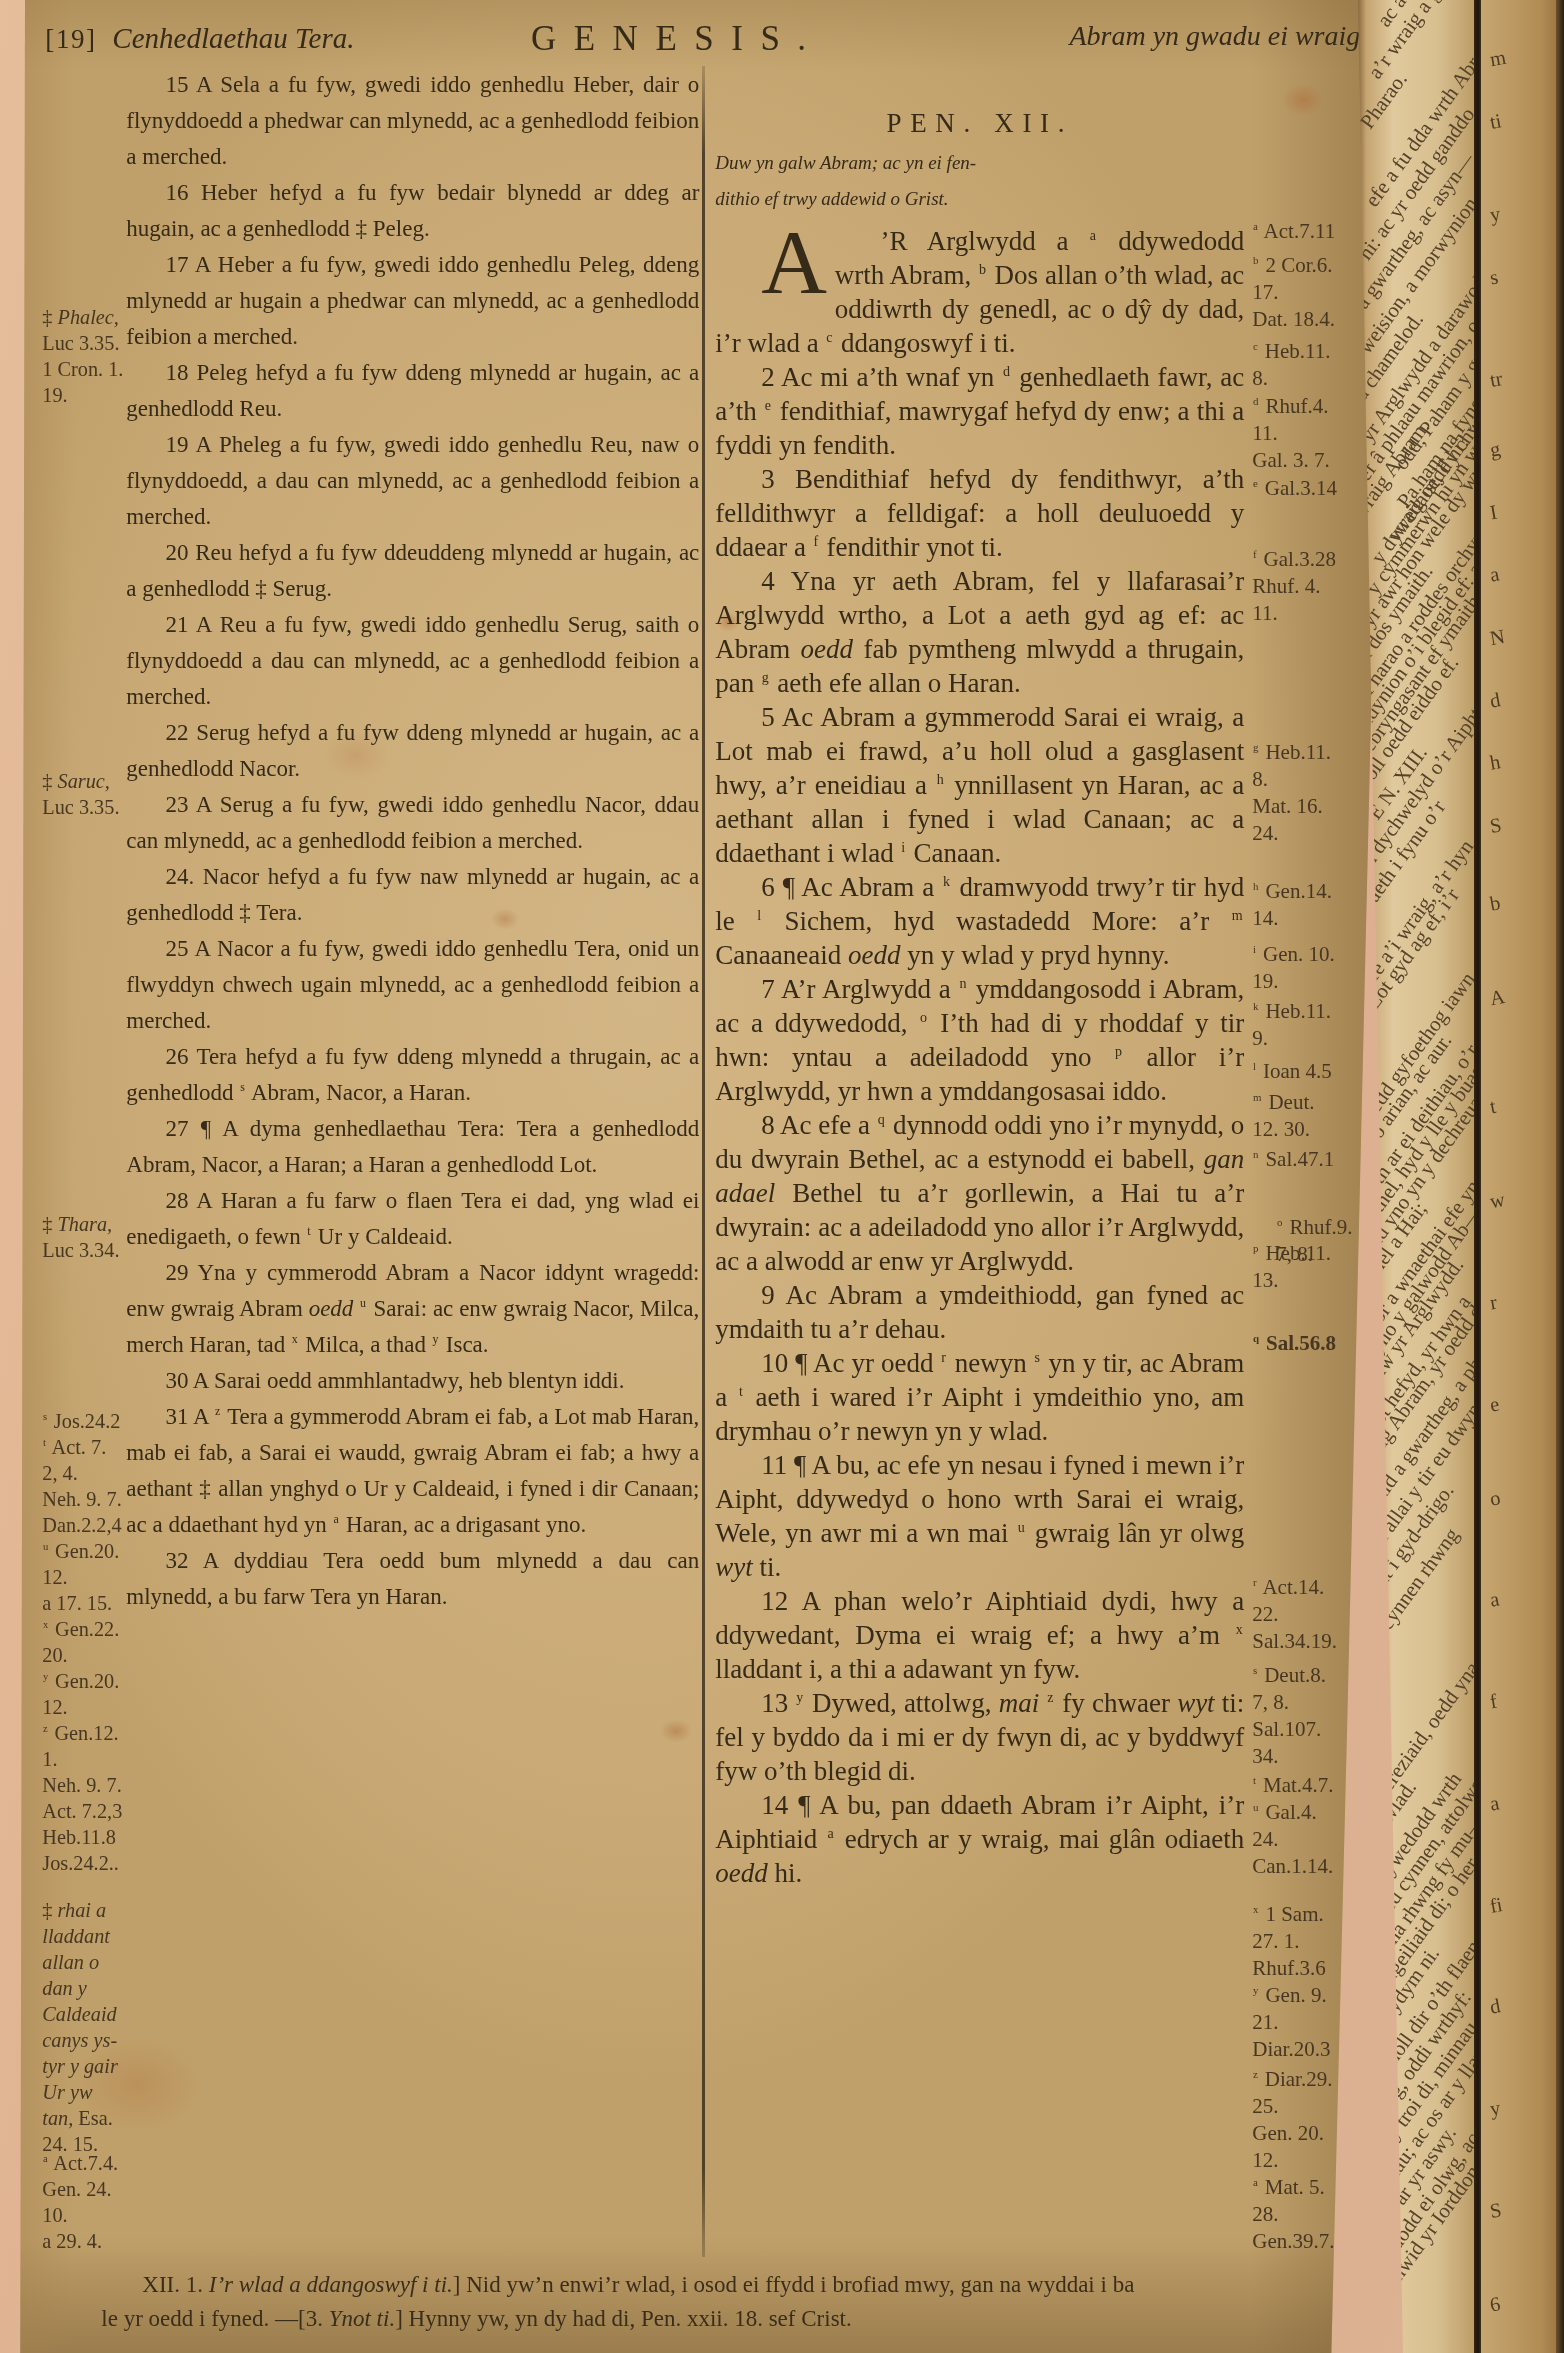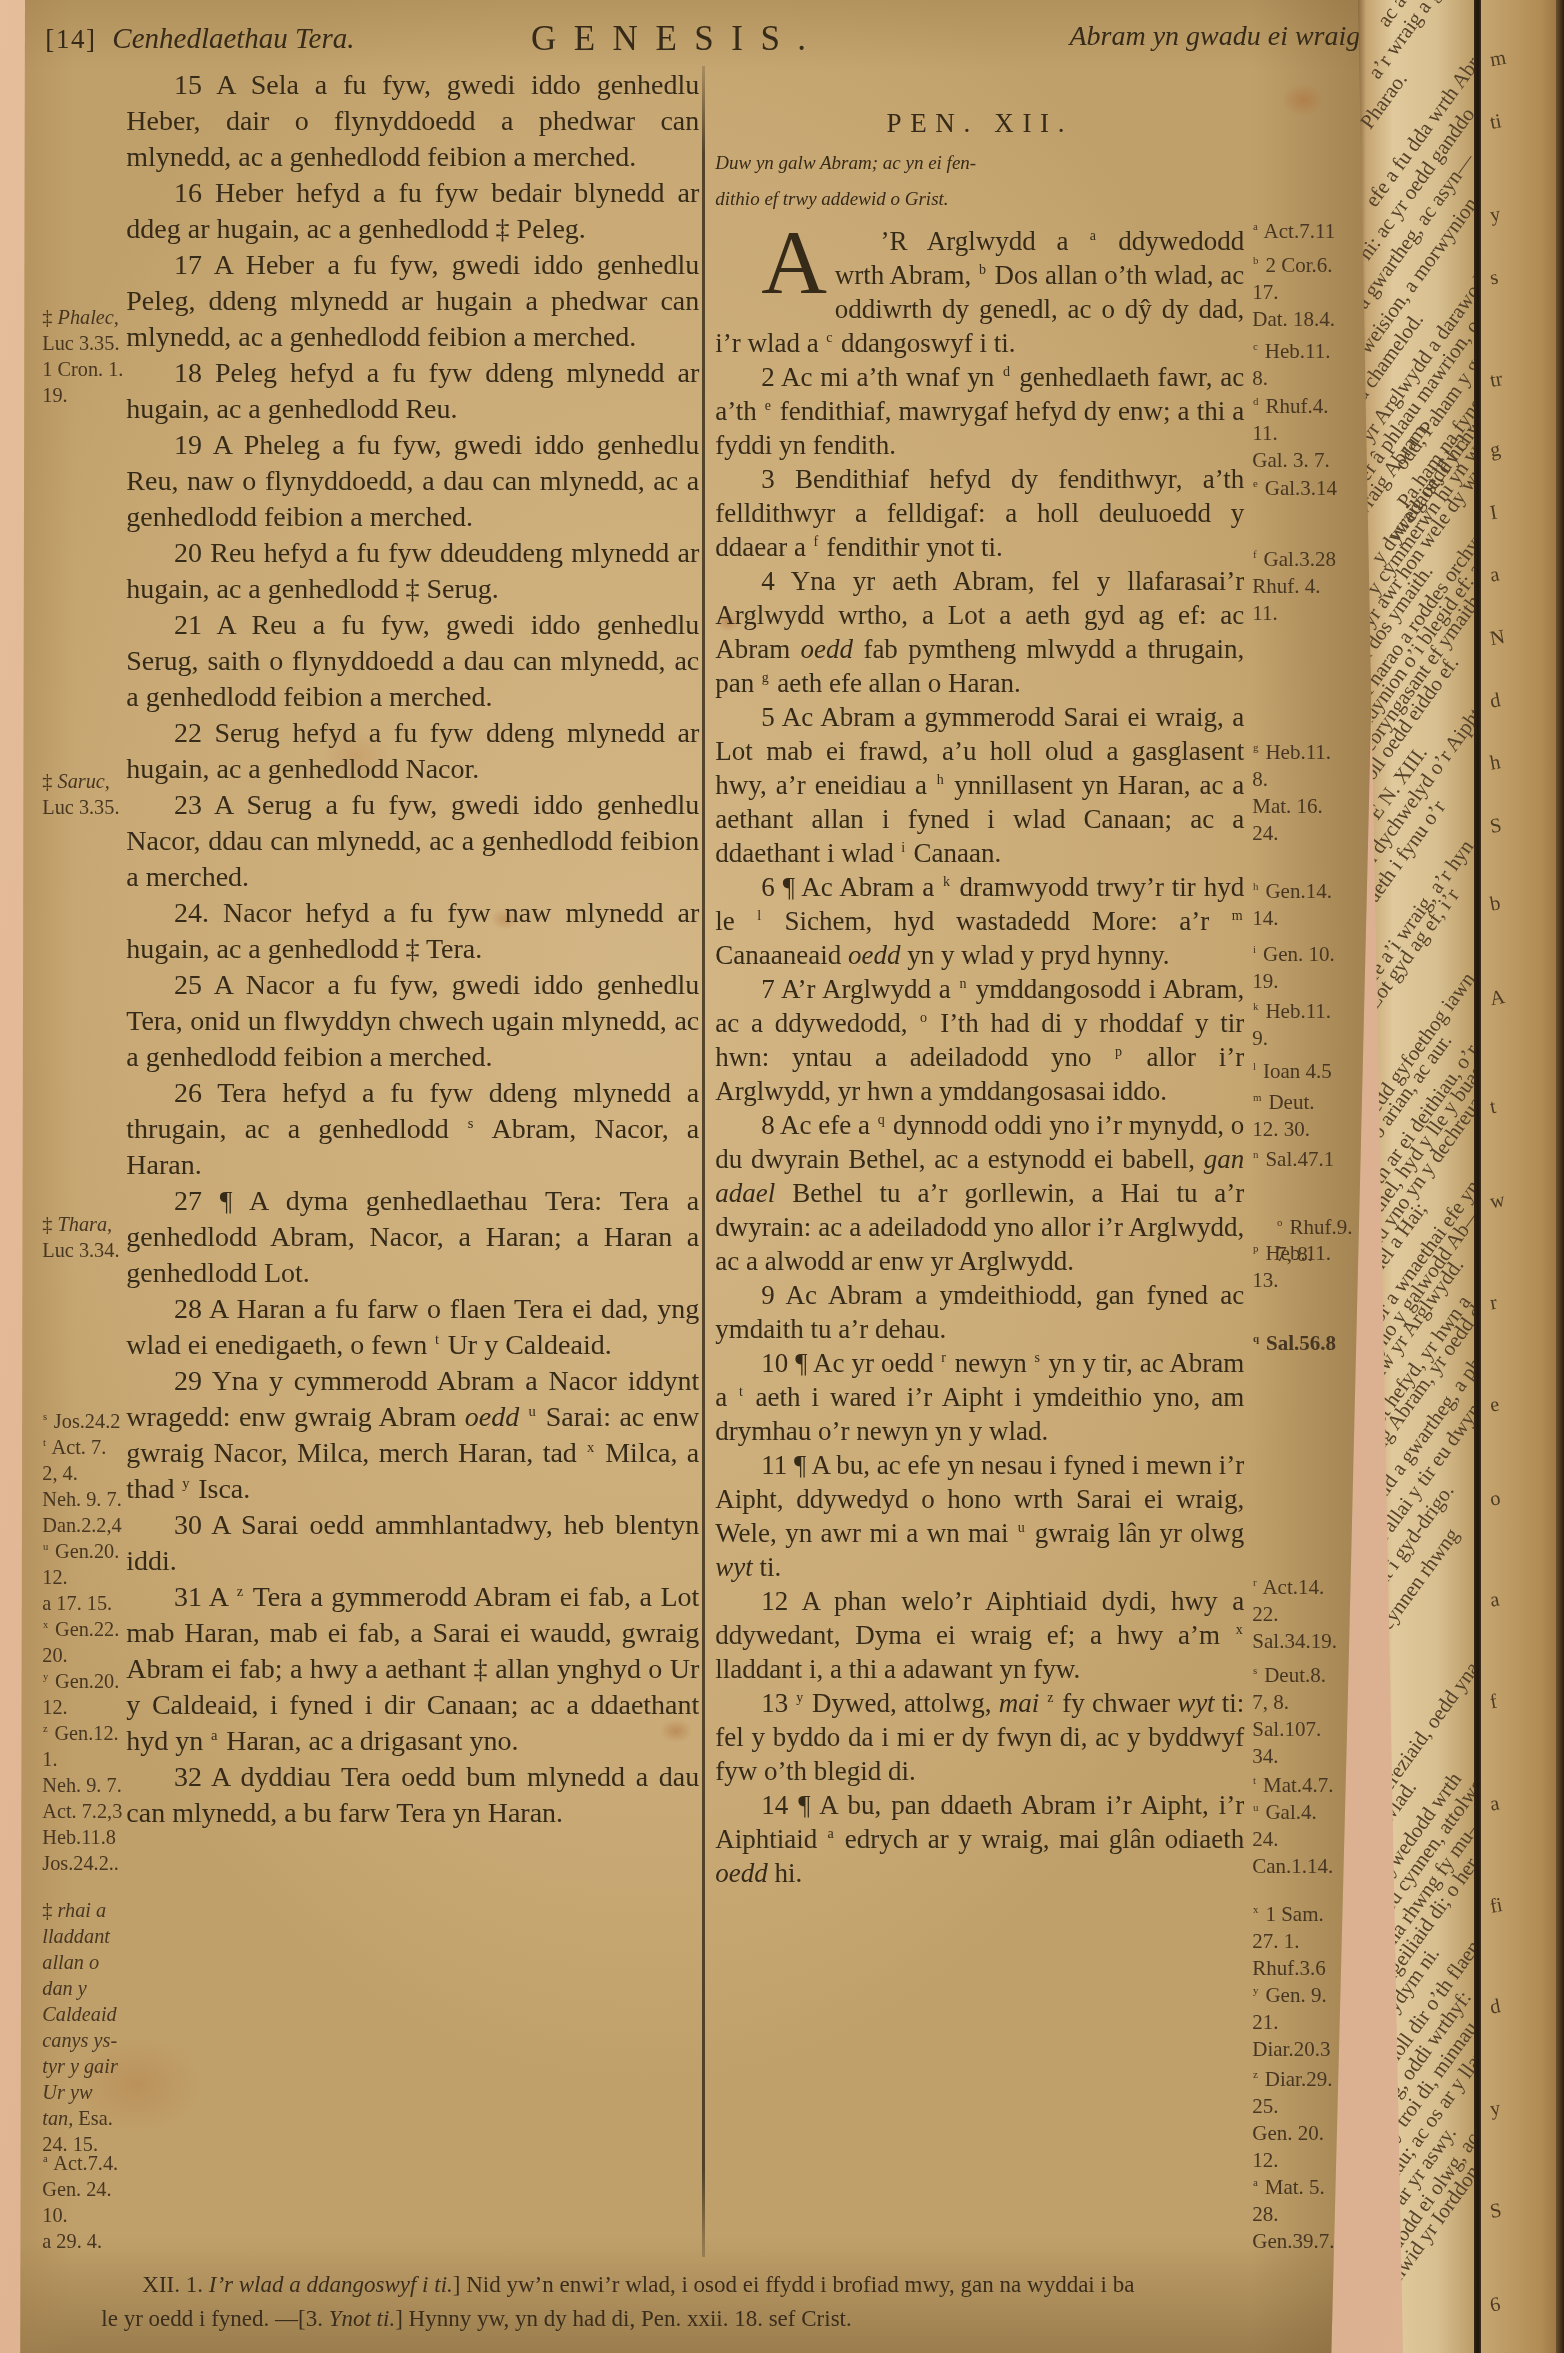--- a/index.html
+++ b/index.html
@@ -35,21 +35,21 @@
   .note{position:absolute;left:0;width:100%;white-space:pre-line;
         font-size:20.3px;line-height:26px;color:#473621;}
   .rnotes .note{font-size:21px;line-height:27px;}
   .note i{font-size:20.3px;}
   
   .colL{position:absolute;left:106px;top:67px;width:573px;}
   .colR{position:absolute;left:695px;top:106px;width:529px;}
   .divider{position:absolute;left:682px;top:66px;width:2.3px;height:2191px;
            background:linear-gradient(rgba(52,40,22,.2),rgba(52,40,22,.8) 4%,rgba(52,40,22,.8) 96%,rgba(52,40,22,.25));}
   .verse{margin:0;text-align:justify;text-indent:1.7em;}
-  .colL .verse{font-size:28px;line-height:36px;}
+  .colL .verse{font-size:23px;line-height:36px;}
   .colR .verse{font-size:27px;line-height:34px;}
   sup{font-size:.52em;line-height:0;vertical-align:super;padding:0 1.6px 0 0.8px;}
   .pen-heading{margin:0 0 4.7px 0;text-align:center;font-size:36px;letter-spacing:.32em;text-indent:0;}
   .argument{margin:0 0 7.8px 0;font-style:italic;font-size:19px;line-height:36px;
             white-space:pre-line;text-indent:0;text-align:left;}
   .dropcap{float:left;font-size:91px;line-height:69px;padding:3.1px 7.8px 0 0;font-style:normal;}
   
   .footnote{position:absolute;left:81px;top:2268px;width:1268px;font-size:23px;line-height:34px;color:#3b2d1b;}
   .fn1{text-indent:41px;}
   
@@ -66,21 +66,21 @@
   .edge-dark{position:absolute;left:1556px;top:0;width:9.4px;height:2354px;
              background:linear-gradient(to right,#6b5130,#241708);}
 </style>
 </head>
 <body>
 
 <div class="stage">
 
   <div class="paper">
 
-    <span class="pgnum">[14]</span>
+    <span class="pgnum">[19]</span>
     <span class="hdr-left">Cenhedlaethau Tera.</span>
     <span class="hdr-center">GENESIS.</span>
     <span class="hdr-right">Abram yn gwadu ei wraig.</span>
 
     <div class="lnotes">
         <div class="note" style="top: 304px;">‡ <i>Phalec,</i>
 Luc 3.35.
 1 Cron. 1.
 19.</div>
         <div class="note" style="top: 768px;">‡ <i>Saruc,</i>

